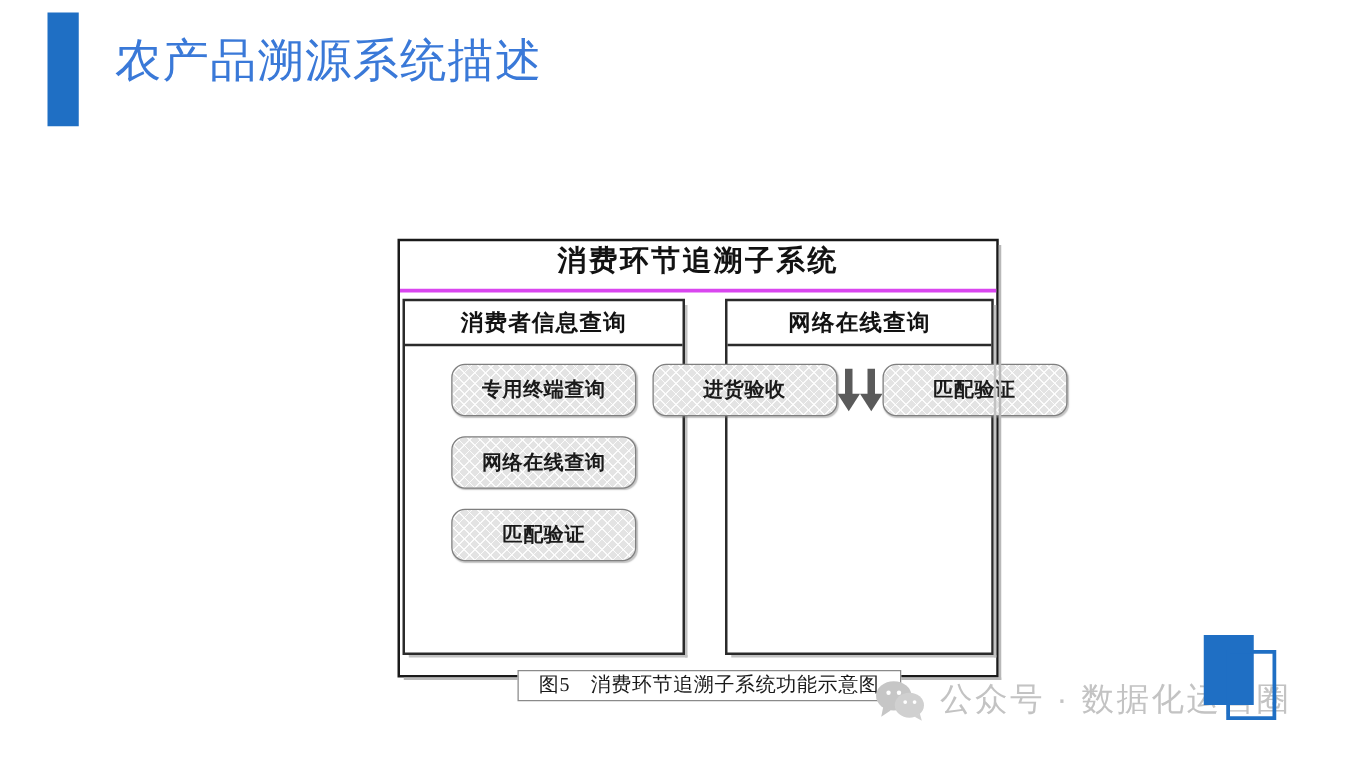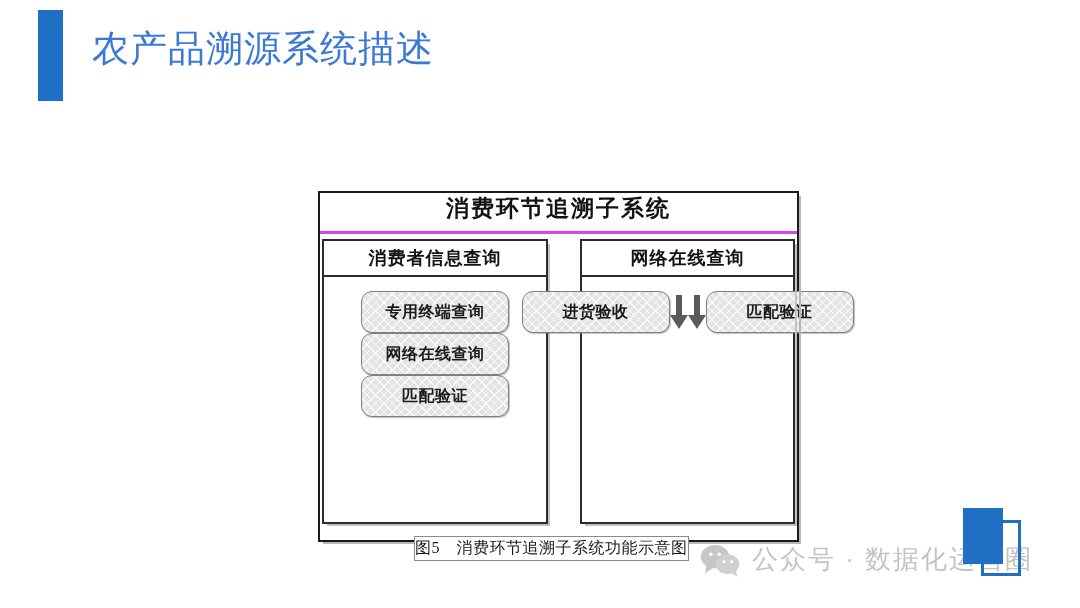--- a/index.html
+++ b/index.html
@@ -115,21 +115,21 @@
     box-shadow: 1px 1px 1px rgba(120,120,120,.45);
     display: flex; align-items: center; justify-content: center;
   }
   .node-label {
     font-family: "Liberation Serif", "DejaVu Serif", serif;
     font-weight: bold;
     font-size: 16px;
     color: #1a1a1a;
     letter-spacing: .5px;
   }
-  #panel-consumer-query .node-box { }
+  #panel-consumer-query .node-box { margin-bottom: 16px; }
   #panel-consumer-query .node-box:first-child { margin-top: 4px; }
 
   
   #flow-list {
     display: flex; align-items: center;
     padding-top: 4px;
   }
   .flow-arrow {
     width: 18px;
     height: 34px;
@@ -147,21 +147,21 @@
     width: 0; height: 0;
     border-left: 9px solid transparent;
     border-right: 9px solid transparent;
     border-top: 14px solid #5a5a5a;
   }
 
   
   #figure-caption {
     position: absolute;
     left: 414px; top: 536px;
-    padding: 1px 0;
+    padding: 1px 16px;
     border: 1px solid #8a8a8a;
     background: #ffffff;
     font-family: "Liberation Serif", "DejaVu Serif", serif;
     font-size: 16px;
     color: #1a1a1a;
     white-space: nowrap;
     letter-spacing: .5px;
   }
 
   

